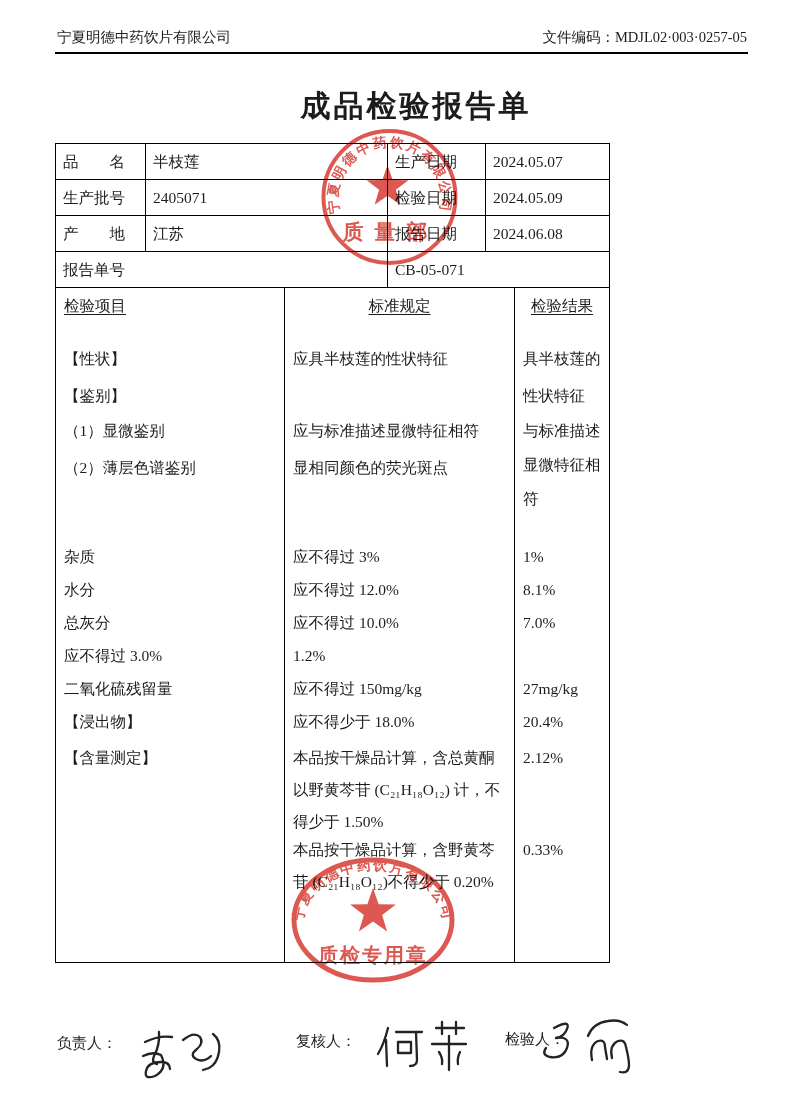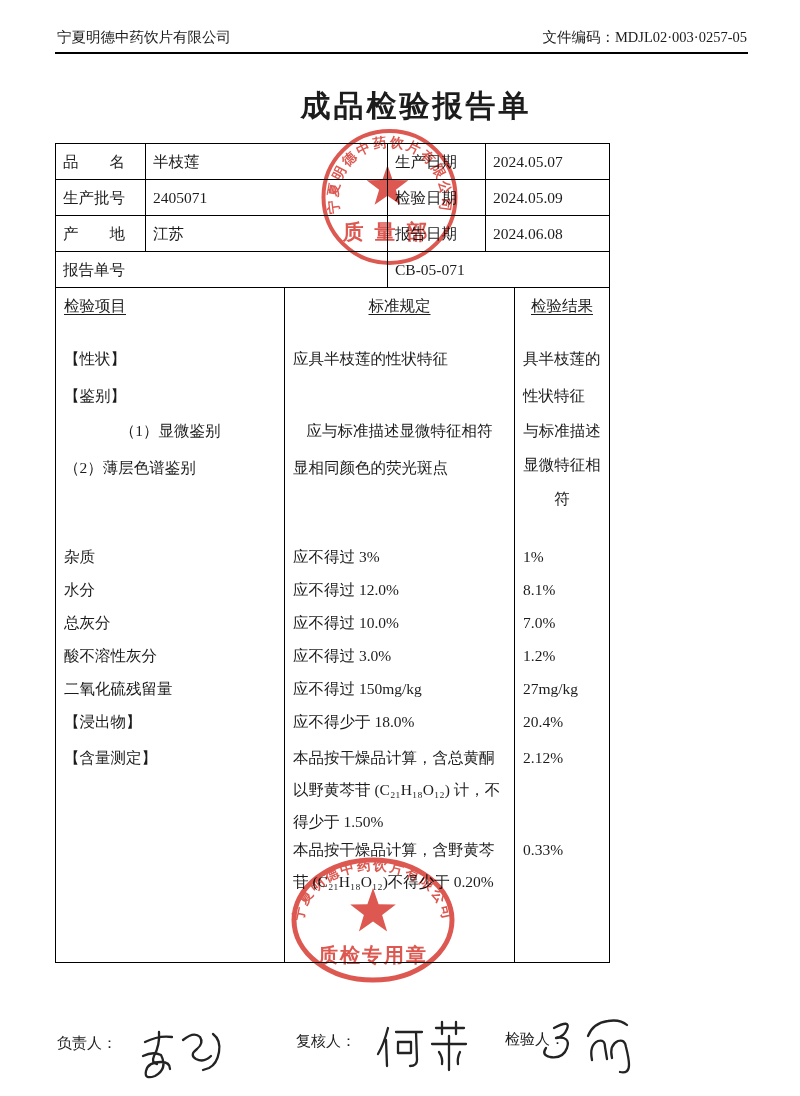--- a/index.html
+++ b/index.html
@@ -26,21 +26,21 @@
 
   
   .mrow{ display:grid; grid-template-columns:229px 230px 1fr; }
   .mrow > div{ padding:0 8px; font-size:15.5px; }
   .mrow > div:nth-child(-n+2){ border-right:1px solid var(--line); }
   .mhead{ height:52px; }
   .mhead > div{ padding-top:8px; line-height:20px; }
   .mhead .u{ text-decoration:underline; text-underline-offset:3px; }
   .mhead > div:nth-child(2), .mhead > div:nth-child(3){ text-align:center; }
   .h37{ height:37px; line-height:37px; }
-  .h34{ height:34px; line-height:34px;text-align:center; }
+  .h34{ height:34px; line-height:34px; }
   .h33{ height:33px; line-height:33px; }
   .h92{ height:92px; line-height:32px; }
   .h132{ height:132px; line-height:32px; }
   .h92 > div, .h132 > div{ padding-top:4px; }
 
   
   .conclusion-row{ height:28px; border-top:1px solid var(--line); line-height:26px; padding:0 6px; font-size:15.5px; }
   .conclusion-row .b{ font-weight:bold; }
 
   
@@ -124,21 +124,20 @@
       <div>水分</div>
       <div>应不得过 12.0%</div>
       <div>8.1%</div>
     </div>
     <div class="mrow h33">
       <div>总灰分</div>
       <div>应不得过 10.0%</div>
       <div>7.0%</div>
     </div>
     <div class="mrow h33">
-      <div>酸不溶性灰分</div>
       <div>应不得过 3.0%</div>
       <div>1.2%</div>
     </div>
     <div class="mrow h33">
       <div>二氧化硫残留量</div>
       <div>应不得过 150mg/kg</div>
       <div>27mg/kg</div>
     </div>
     <div class="mrow h33">
       <div>【浸出物】</div>

